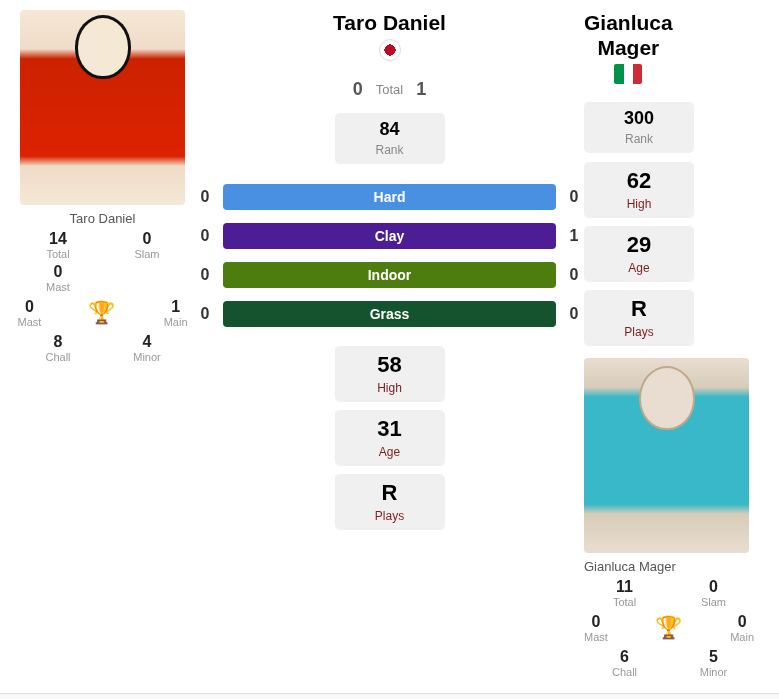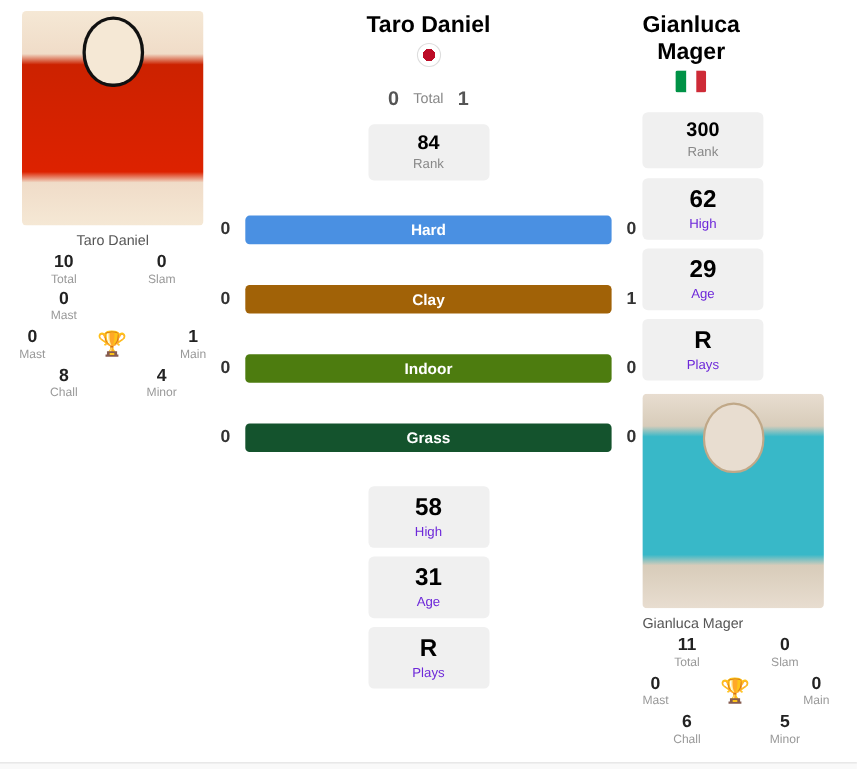--- a/index.html
+++ b/index.html
@@ -72,25 +72,25 @@
     }
 
     .surface-badge {
       flex: 1;
       text-align: center;
       padding: 5px 0;
       border-radius: 4px;
       font-size: 14px;
       font-weight: bold;
       color: #fff;
-      margin: 16px 8px;
+      margin: 4px 8px;
     }
 
     .surface-hard { background: #4a90e2; }
-    .surface-clay { background: #a16207; }
+    .surface-clay { background: #4c1d95; }
     .surface-indoor { background: #4d7c0f; }
     .surface-grass { background: #14532d; }
 
     
     .total-row {
       display: flex;
       align-items: center;
       justify-content: space-between;
       margin: 5px 0 8px 0;
       font-size: 14px;
@@ -241,21 +241,21 @@
     }
 
     .stat-mini-box .sv {
       font-size: 22px;
       font-weight: bold;
       display: block;
     }
 
     .stat-mini-box .sl {
       font-size: 12px;
-      color: #6d28d9;
+      color: #7f1d1d;
     }
 
     .player-bottom-stats {
       display: grid;
       grid-template-columns: 1fr 1fr;
       gap: 3px 8px;
       width: 170px;
       margin-top: 4px;
     }
 
@@ -300,21 +300,21 @@
 
   <div class="player-compare-row">
 
     <div class="left-player-col">
       <div class="player-photo-container">
         <div class="taro-photo"></div>
       </div>
       <div class="player-name-label">Taro Daniel</div>
       <div class="player-bottom-stats">
         <div class="pbs-cell">
-          <span class="pbs-val">10</span>
+          <span class="pbs-val">14</span>
           <span class="pbs-lbl">Total</span>
         </div>
         <div class="pbs-cell">
           <span class="pbs-val">0</span>
           <span class="pbs-lbl">Slam</span>
         </div>
         <div class="trophy-stat">
           <span class="pbs-val">0</span>
           <span class="pbs-lbl">Mast</span>
         </div>

